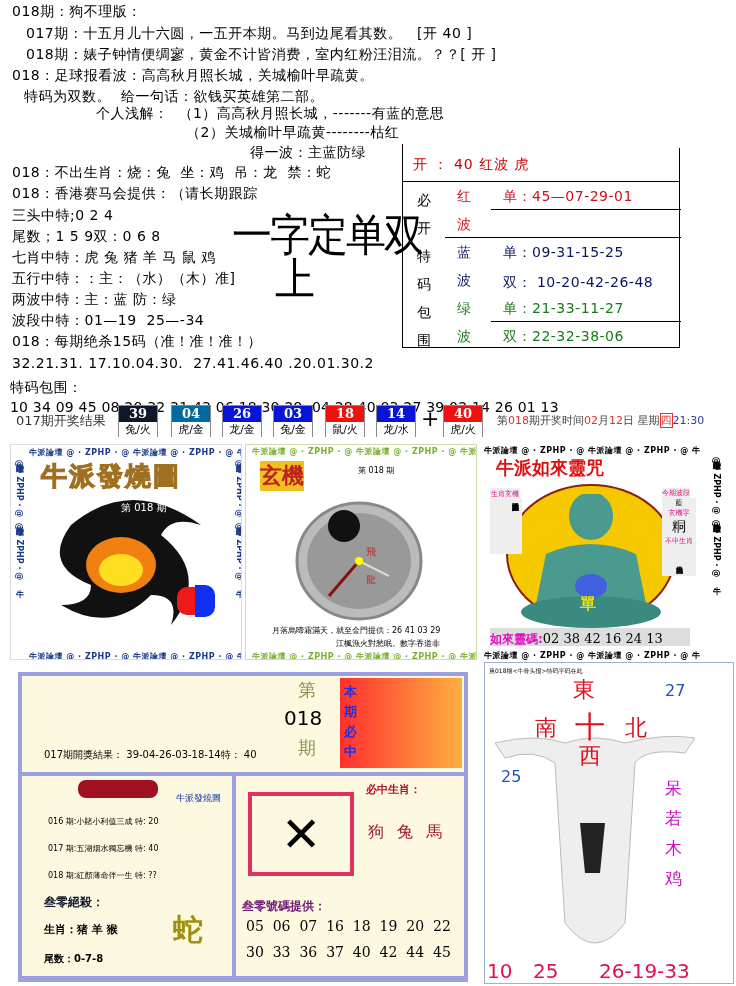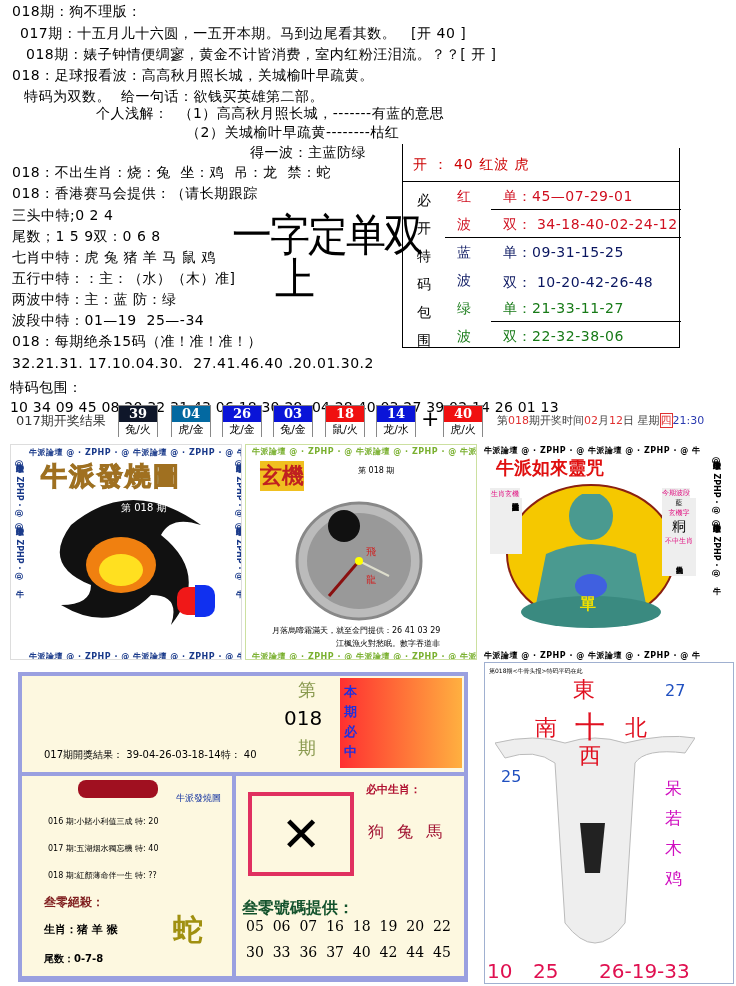--- a/index.html
+++ b/index.html
@@ -21,21 +21,21 @@
 .res .z{height:15px;font-size:11px;text-align:center;line-height:15px;background:#fff;color:#000}
 
 .panel{position:absolute;overflow:hidden}
 .wm{position:absolute;font-size:8px;font-weight:bold;color:#1a3a8a;white-space:nowrap;letter-spacing:0.5px}
 .wmv{position:absolute;font-size:8px;font-weight:bold;color:#1a3a8a;writing-mode:vertical-rl;white-space:nowrap}
 </style>
 </head>
 <body>
 
 <div class="ln" style="left:12px;top:2px">018期：狗不理版：</div>
-<div class="ln" style="left:20px;top:24px">017期：十五月儿十六圆，一五开本期。马到边尾看其数。   [开 40 ]</div>
+<div class="ln" style="left:26px;top:24px">017期：十五月儿十六圆，一五开本期。马到边尾看其数。   [开 40 ]</div>
 <div class="ln" style="left:26px;top:45px">018期：婊子钟情便绸寥，黄金不计皆消费，室内红粉汪泪流。？？[ 开 ]</div>
 <div class="ln" style="left:12px;top:66px">018：足球报看波：高高秋月照长城，关城榆叶早疏黄。</div>
 <div class="ln" style="left:24px;top:87px">特码为双数。  给一句话：欲钱买英雄第二部。</div>
 <div class="ln" style="left:96px;top:104px">个人浅解：  （1）高高秋月照长城，-------有蓝的意思</div>
 <div class="ln" style="left:186px;top:123px">（2）关城榆叶早疏黄--------枯红</div>
 <div class="ln" style="left:250px;top:143px">得一波：主蓝防绿</div>
 
 <div class="ln" style="left:12px;top:163px">018：不出生肖：烧：兔  坐：鸡  吊：龙  禁：蛇</div>
 <div class="ln" style="left:12px;top:184px">018：香港赛马会提供：（请长期跟踪</div>
 <div class="ln" style="left:12px;top:206px">三头中特;0 2 4</div>
@@ -60,21 +60,20 @@
     <div>开</div>
     <div>特</div>
     <div>码</div>
     <div>包</div>
     <div>围</div>
   </div>
 
   <div class="row red" style="left:54px;top:40px">红</div>
   <div class="row red" style="left:54px;top:68px">波</div>
   <div class="row red" style="left:100px;top:40px"><span>单：</span><span>45—07-29-01</span></div>
-  <div class="row red" style="left:100px;top:68px"><span>双：</span> <span>34-18-40-02-24-12</span></div>
   <div class="hl" style="left:88px;top:61px;width:190px"></div>
   <div class="hl" style="left:42px;top:89px;width:236px"></div>
 
   <div class="row blu" style="left:54px;top:96px">蓝</div>
   <div class="row blu" style="left:54px;top:124px">波</div>
   <div class="row blu" style="left:100px;top:96px"><span>单：</span><span>09-31-15-25</span></div>
   <div class="row blu" style="left:100px;top:126px"><span>双：</span> <span>10-20-42-26-48</span></div>
 
   <div class="row grn" style="left:54px;top:152px">绿</div>
   <div class="row grn" style="left:54px;top:180px">波</div>
@@ -168,47 +167,48 @@
   <div class="abs" style="left:10px;top:54px;width:32px;height:56px;background:#eee;font-size:7px;writing-mode:vertical-rl;line-height:14px"><span>有口莫食首陽蕨</span><span>有耳莫洗潁川水</span></div>
   <div class="abs" style="left:182px;top:44px;font-size:7px;color:#e01080;background:#eee">今期波段</div>
   <div class="abs" style="left:182px;top:54px;width:34px;background:#eee;font-size:7px;text-align:center">
     <div>藍</div>
     <div style="color:#e01080">玄機字</div>
     <div style="font-size:14px">粡</div>
     <div style="color:#e01080">不中生肖</div>
     <div style="writing-mode:vertical-rl;height:30px;margin:auto"><span>鼠龍猴</span><span>虎馬狗</span></div>
   </div>
   <div class="abs" style="left:100px;top:150px;font-size:16px;font-weight:bold;color:#f0e000">單</div>
+  <div class="abs" style="left:10px;top:184px;width:200px;height:18px;background:#ddd;white-space:nowrap"><span style="font-size:12px;font-weight:bold;color:#e010c0">如來靈碼:</span><span style="font-size:13px;font-family:'DejaVu Serif',serif">02 38 42 16 24 13</span></div>
 </div>
 
 <div class="panel" style="left:18px;top:672px;width:450px;height:310px;background:#9aa0e0">
   <div class="abs" style="left:4px;top:4px;width:442px;height:96px;background:#fdf8e0"></div>
   <div class="abs" style="left:280px;top:6px;font-size:18px;color:#8a9a50">第</div>
   <div class="abs" style="left:266px;top:34px;font-size:20px">018</div>
   <div class="abs" style="left:280px;top:64px;font-size:18px;color:#8a9a50">期</div>
   <div class="abs" style="left:26px;top:76px;font-size:10px;white-space:nowrap">017期開獎結果：  39-04-26-03-18-14特：  40</div>
   <div class="abs" style="left:322px;top:6px;width:122px;height:90px;background:linear-gradient(90deg,#ff3030,#ffb040)"></div>
   <div class="abs" style="left:326px;top:10px;width:14px;font-size:13px;font-weight:bold;color:#2030e0;line-height:20px">本期必中</div>
   <div class="abs" style="left:4px;top:104px;width:210px;height:200px;background:#fdf8e0"></div>
   <div class="abs" style="left:60px;top:108px;width:80px;height:18px;background:#a01020;border-radius:8px"></div>
   <div class="abs" style="left:158px;top:120px;font-size:9px;color:#1030a0">牛派發燒圖</div>
   <div class="abs sm" style="left:30px;top:144px;font-size:8px"><span>016</span> <span>期:小賭小利值三成</span> <span>特:</span> <span>20</span></div>
   <div class="abs sm" style="left:30px;top:171px;font-size:8px"><span>017</span> <span>期:五湖烟水獨忘機</span> <span>特:</span> <span>40</span></div>
   <div class="abs sm" style="left:30px;top:198px;font-size:8px"><span>018</span> <span>期:紅顏薄命伴一生</span> <span>特:</span> <span>??</span></div>
-  <div class="abs" style="left:26px;top:222px;font-size:12px;font-weight:bold;color:#7f1d1d">叁零絕殺：</div>
+  <div class="abs" style="left:26px;top:222px;font-size:12px;font-weight:bold;color:#0f172a">叁零絕殺：</div>
   <div class="abs" style="left:26px;top:250px;font-size:11px;font-weight:bold">生肖：猪 羊 猴</div>
   <div class="abs" style="left:26px;top:280px;font-size:10px;font-weight:bold">尾数：0-7-8</div>
   <div class="abs" style="left:155px;top:238px;font-size:30px;font-weight:bold;color:#a09010">蛇</div>
   <div class="abs" style="left:218px;top:104px;width:228px;height:200px;background:#fdf8e0"></div>
   <div class="abs" style="left:230px;top:120px;width:106px;height:84px;border:4px solid #e03060">
     <div style="font-size:48px;text-align:center;line-height:76px;font-weight:bold">✕</div>
   </div>
   <div class="abs" style="left:348px;top:110px;font-size:11px;font-weight:bold;color:#b01030">必中生肖：</div>
   <div class="abs" style="left:350px;top:150px;font-size:16px;color:#a01030;letter-spacing:4px">狗 兔 馬</div>
-  <div class="abs" style="left:224px;top:226px;font-size:16px;font-weight:bold;color:#14532d">叁零號碼提供：</div>
+  <div class="abs" style="left:224px;top:226px;font-size:12px;font-weight:bold;color:#701a75">叁零號碼提供：</div>
   <div class="abs" style="left:228px;top:246px;font-size:14px;font-family:'DejaVu Serif',serif;white-space:pre">05  06  07  16  18  19  20  22</div>
   <div class="abs" style="left:228px;top:272px;font-size:14px;font-family:'DejaVu Serif',serif;white-space:pre">30  33  36  37  40  42  44  45</div>
 </div>
 
 <div class="panel" style="left:484px;top:662px;width:250px;height:322px;background:#fff;border:1px solid #a0b0d0">
   <div class="abs" style="left:4px;top:4px;font-size:6px;white-space:nowrap">第018期&lt;牛骨头报&gt;特码平码在此</div>
   <svg class="abs" style="left:10px;top:60px" width="200" height="230">
     <path d="M0 20 Q40 10 70 20 Q100 10 130 20 Q170 10 200 15 L190 30 Q150 25 140 40 L130 200 Q100 240 70 200 L60 40 Q40 25 10 35Z" fill="#eee" stroke="#bbb"></path>
     <path d="M85 100 L110 100 L105 150 L90 150Z" fill="#222"></path>
   </svg>

